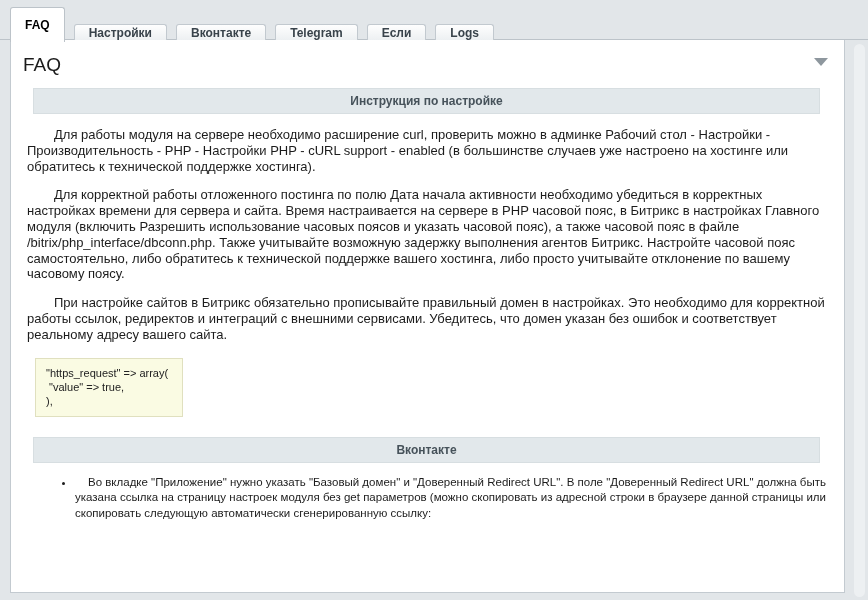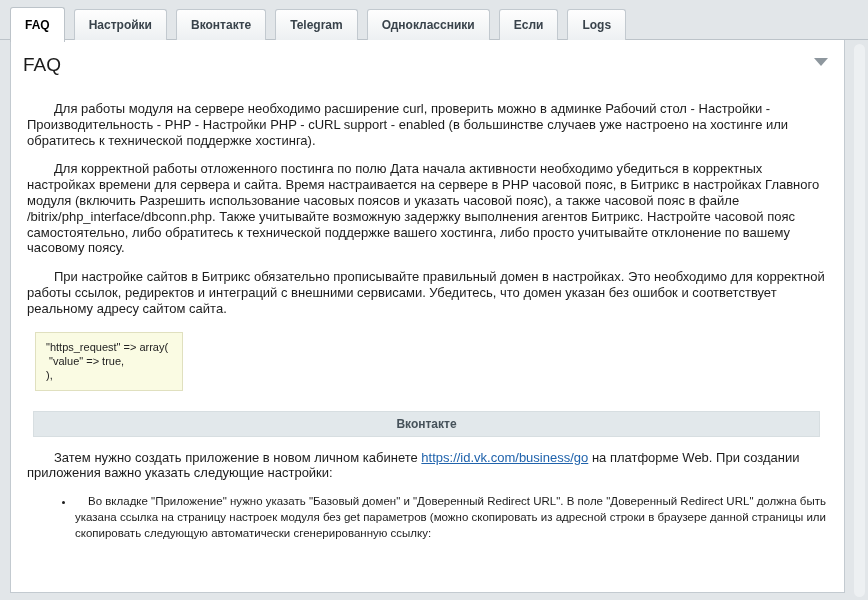--- a/index.html
+++ b/index.html
@@ -9,21 +9,21 @@
     font-family:"Liberation Sans", sans-serif;
     position:relative;
     color:#1c1c1c;
   }
   
   .tabs {
     position:absolute; top:6px; left:10px; z-index:3;
     display:flex; align-items:flex-end; gap:9px; height:34px;
   }
   .tab {
-    height:31px;
+    height:16px;
     display:flex; align-items:center;
     padding:0 14px;
     background:linear-gradient(#fefefe,#edf0f2);
     border:1px solid #c2c9cf; border-bottom:none;
     border-radius:3px 3px 0 0;
     font-size:12px; font-weight:bold; color:#39434b;
     cursor:pointer; white-space:nowrap;
   }
   .tab.active {
     height:35px; margin-bottom:-2px;
@@ -95,48 +95,47 @@
   }
 </style>
 </head>
 <body>
 
 <div class="tabs">
   <div class="tab active">FAQ</div>
   <div class="tab">Настройки</div>
   <div class="tab">Вконтакте</div>
   <div class="tab">Telegram</div>
-  <div class="tab">Одноклассники</div>
   <div class="tab">Если</div>
   <div class="tab">Logs</div>
 </div>
 <div class="topline"></div>
 
 <div class="panel">
   <div class="panel-header">
     <span class="panel-title">FAQ</span>
     <span class="chevron"></span>
   </div>
 
   <div class="content">
+    <div class="secbar">Инструкция по настройке</div>
 
     <p>Для работы модуля на сервере необходимо расширение curl, проверить можно в админке Рабочий стол - Настройки - Производительность - PHP - Настройки PHP - cURL support - enabled (в большинстве случаев уже настроено на хостинге или обратитесь к технической поддержке хостинга).</p>
     <p>Для корректной работы отложенного постинга по полю Дата начала активности необходимо убедиться в корректных настройках времени для сервера и сайта. Время настраивается на сервере в PHP часовой пояс, в Битрикс в настройках Главного модуля (включить Разрешить использование часовых поясов и указать часовой пояс), а также часовой пояс в файле /bitrix/php_interface/dbconn.php. Также учитывайте возможную задержку выполнения агентов Битрикс. Настройте часовой пояс самостоятельно, либо обратитесь к технической поддержке вашего хостинга, либо просто учитывайте отклонение по вашему часовому поясу.</p>
-    <p>При настройке сайтов в Битрикс обязательно прописывайте правильный домен в настройках. Это необходимо для корректной работы ссылок, редиректов и интеграций с внешними сервисами. Убедитесь, что домен указан без ошибок и соответствует реальному адресу сайтом сайта.</p>
+    <p>При настройке сайтов в Битрикс обязательно прописывайте правильный домен в настройках. Это необходимо для корректной работы ссылок, редиректов и интеграций с внешними сервисами. Убедитесь, что домен указан без ошибок и соответствует реальному адресу вашего сайта.</p>
 
     <div class="code">
       <div>"https_request" =&gt; array(</div>
       <div> "value" =&gt; true,</div>
       <div>),</div>
     </div>
 
     <div class="secbar second">Вконтакте</div>
 
 
-    <p><span>Затем нужно создать приложение в новом личном кабинете </span><a class="link">https://id.vk.com/business/go</a><span> на платформе Web. При создании приложения важно указать следующие настройки:</span></p>
 
     <ul>
       <li><span>Во вкладке "Приложение" нужно указать "Базовый домен" и "Доверенный Redirect URL". В поле "Доверенный Redirect URL" должна быть указана ссылка на страницу настроек модуля без get параметров (можно скопировать из адресной строки в браузере данной страницы или скопировать следующую автоматически сгенерированную ссылку: </span></li>
 
     </ul>
 
     
   </div>
 </div>
 

